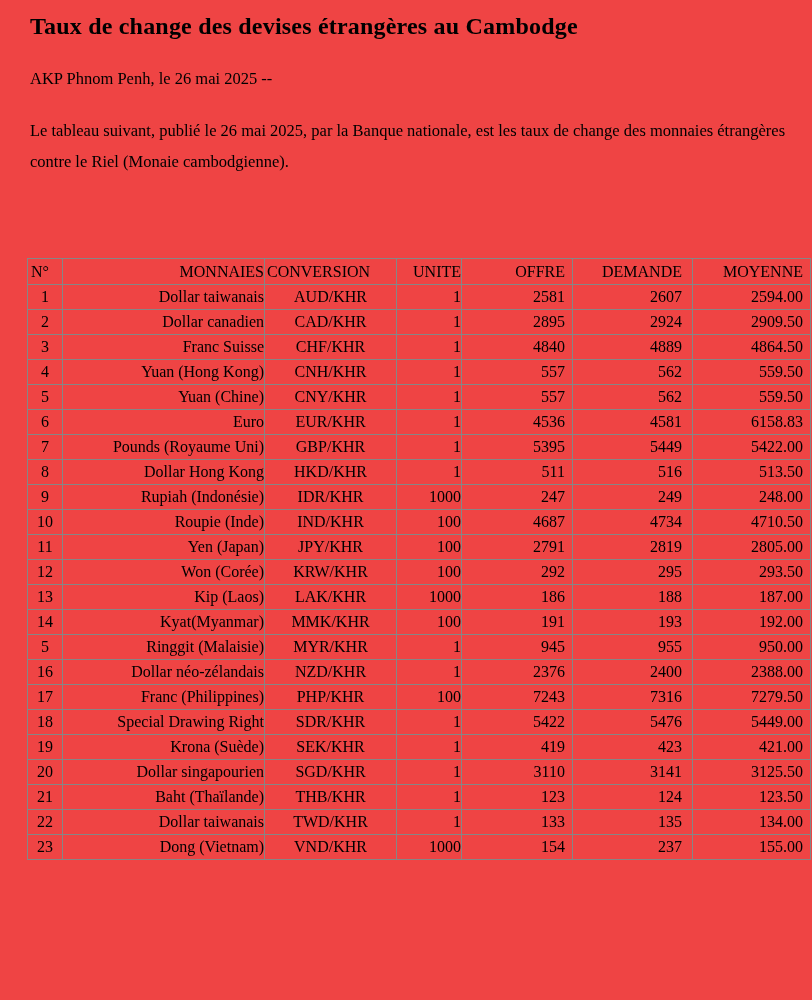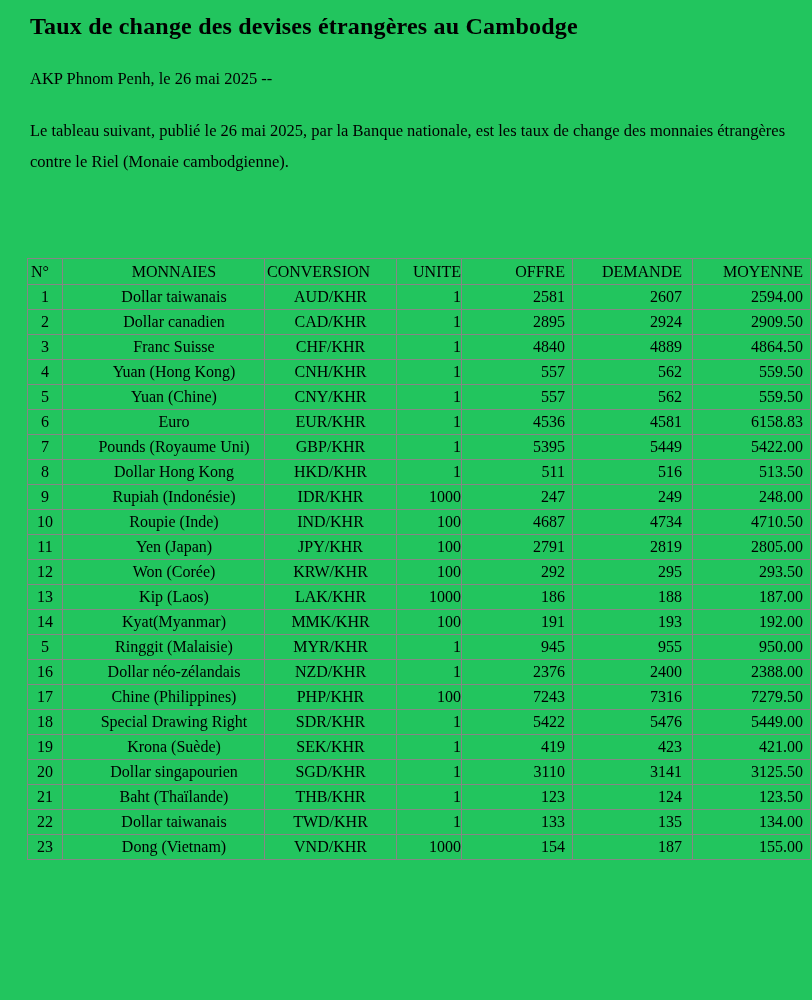--- a/index.html
+++ b/index.html
@@ -4,21 +4,21 @@
 <style>
   * { margin: 0; padding: 0; box-sizing: border-box; }
   html, body { background: #ffffff; }
   body {
     width: 812px; height: 1000px;
     position: relative;
     font-family: "Liberation Serif", serif;
     color: #000;
     overflow: hidden;
   }
-  .page { position: absolute; inset: 0; background: #22c55e; }
+  .page { position: absolute; inset: 0; background: #ef4444; }
 
   .title {
     position: absolute; left: 30px; top: 13px;
     font-size: 24px; font-weight: 700;
     letter-spacing: 0.2px;
     font-family: "Liberation Serif", serif;
   }
   .dateline {
     position: absolute; left: 30px; top: 69px;
     font-size: 16.5px;
@@ -53,21 +53,21 @@
     font-size: 16px;
     font-weight: 400;
     height: 26px;
   }
   table.rates td {
     font-family: "Liberation Serif", serif;
     font-size: 16px;
   }
   
   .c0 { width: 35px;  text-align: center; }
-  .c1 { width: 202px; text-align: center;  padding-left: 21px; }
+  .c1 { width: 202px; text-align: right;  padding-left: 21px; }
   .c2 { width: 132px; text-align: center; margin-top: 28px; }
   .c3 { width: 65px;  text-align: right; }
   .c4 { width: 111px; text-align: right; padding-right: 7px; }
   .c5 { width: 120px; text-align: right; padding-right: 10px; }
   .c6 { width: 118px; text-align: right; padding-right: 7px; }
   th.c0 { text-align: left; padding-left: 3px; }
   th.c2 { text-align: left; padding-left: 2px; }
   
   td.c4, td.c5, td.c6 {
     font-family: "Liberation Sans", sans-serif;
@@ -238,21 +238,21 @@
           <td class="c0">16</td>
           <td class="c1">Dollar néo-zélandais</td>
           <td class="c2">NZD/KHR</td>
           <td class="c3">1</td>
           <td class="c4">2376</td>
           <td class="c5">2400</td>
           <td class="c6">2388.00</td>
         </tr>
         <tr>
           <td class="c0">17</td>
-          <td class="c1">Chine (Philippines)</td>
+          <td class="c1">Franc (Philippines)</td>
           <td class="c2">PHP/KHR</td>
           <td class="c3">100</td>
           <td class="c4">7243</td>
           <td class="c5">7316</td>
           <td class="c6">7279.50</td>
         </tr>
         <tr>
           <td class="c0">18</td>
           <td class="c1">Special Drawing Right</td>
           <td class="c2">SDR/KHR</td>
@@ -296,19 +296,19 @@
           <td class="c4">133</td>
           <td class="c5">135</td>
           <td class="c6">134.00</td>
         </tr>
         <tr>
           <td class="c0">23</td>
           <td class="c1">Dong (Vietnam)</td>
           <td class="c2">VND/KHR</td>
           <td class="c3">1000</td>
           <td class="c4">154</td>
-          <td class="c5">187</td>
+          <td class="c5">237</td>
           <td class="c6">155.00</td>
         </tr>
       </tbody>
   </table>
 
 </div>
 
 </body></html>

